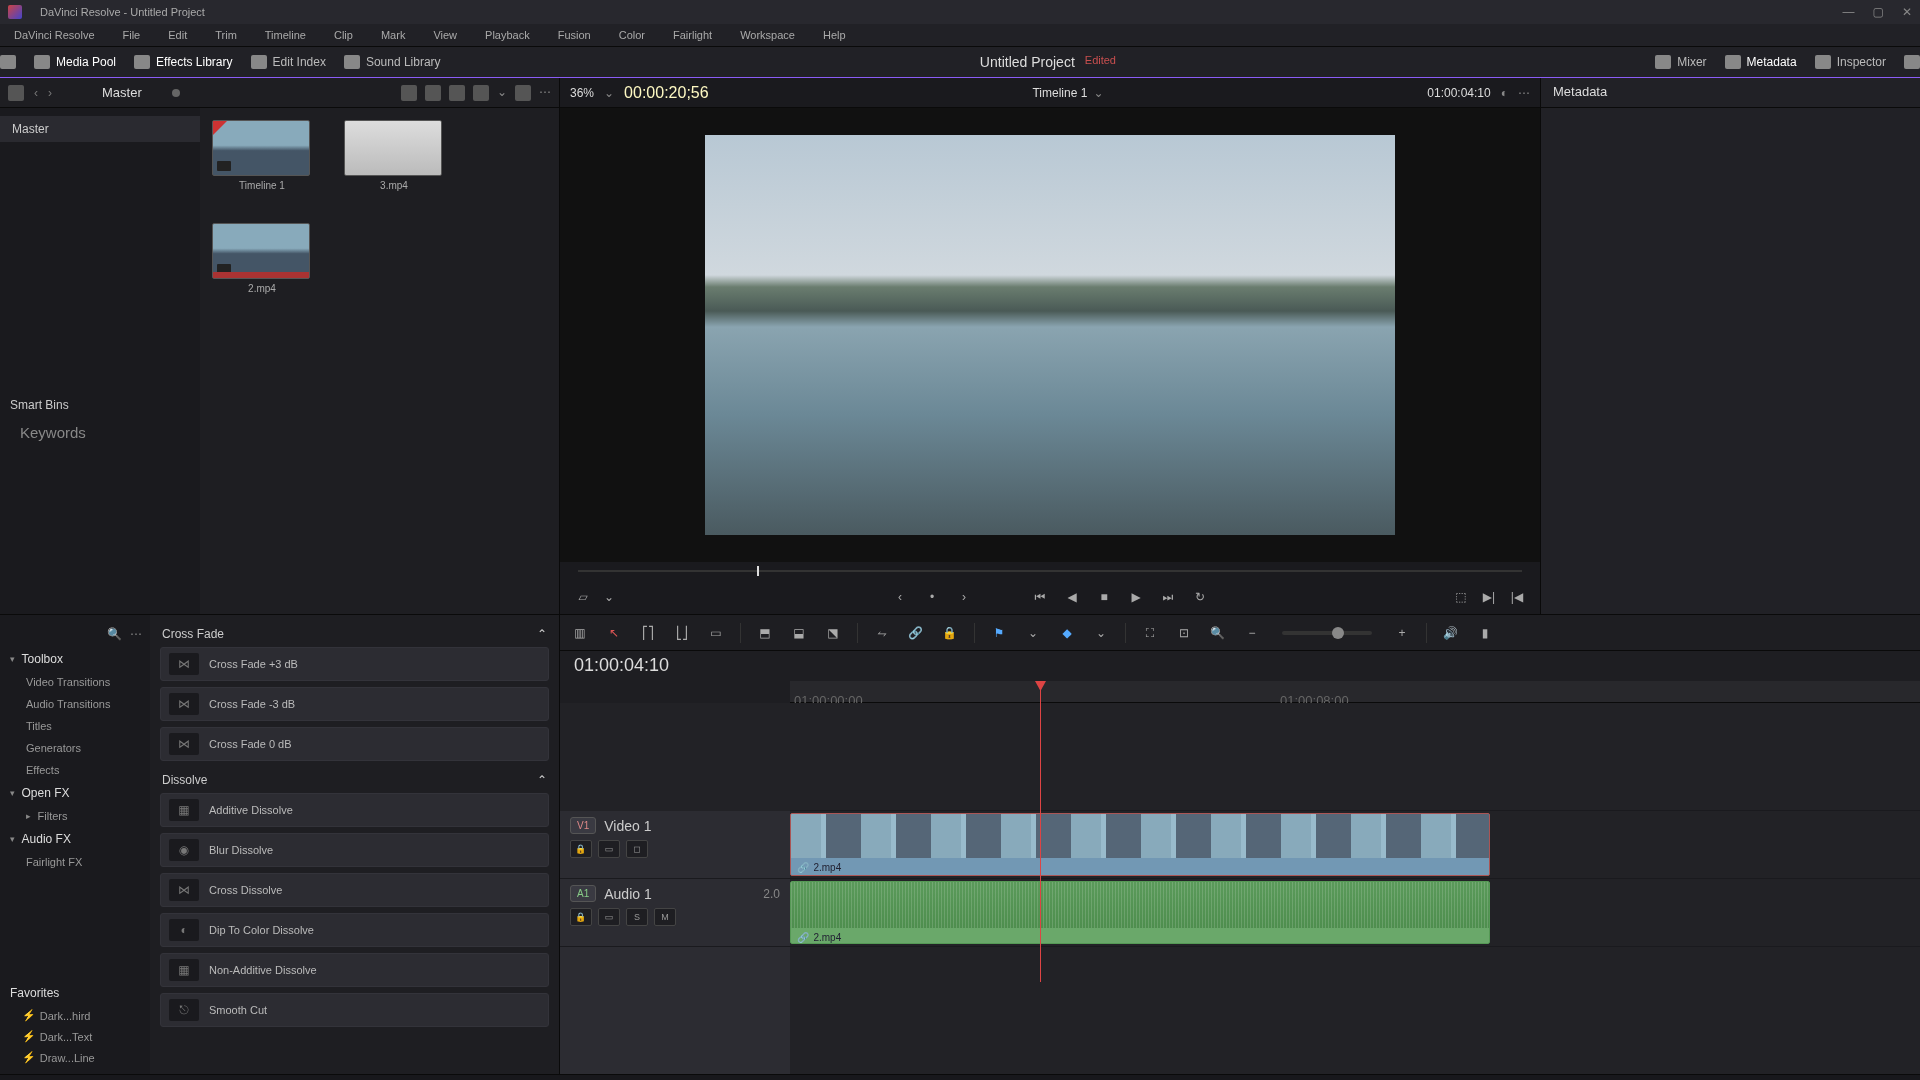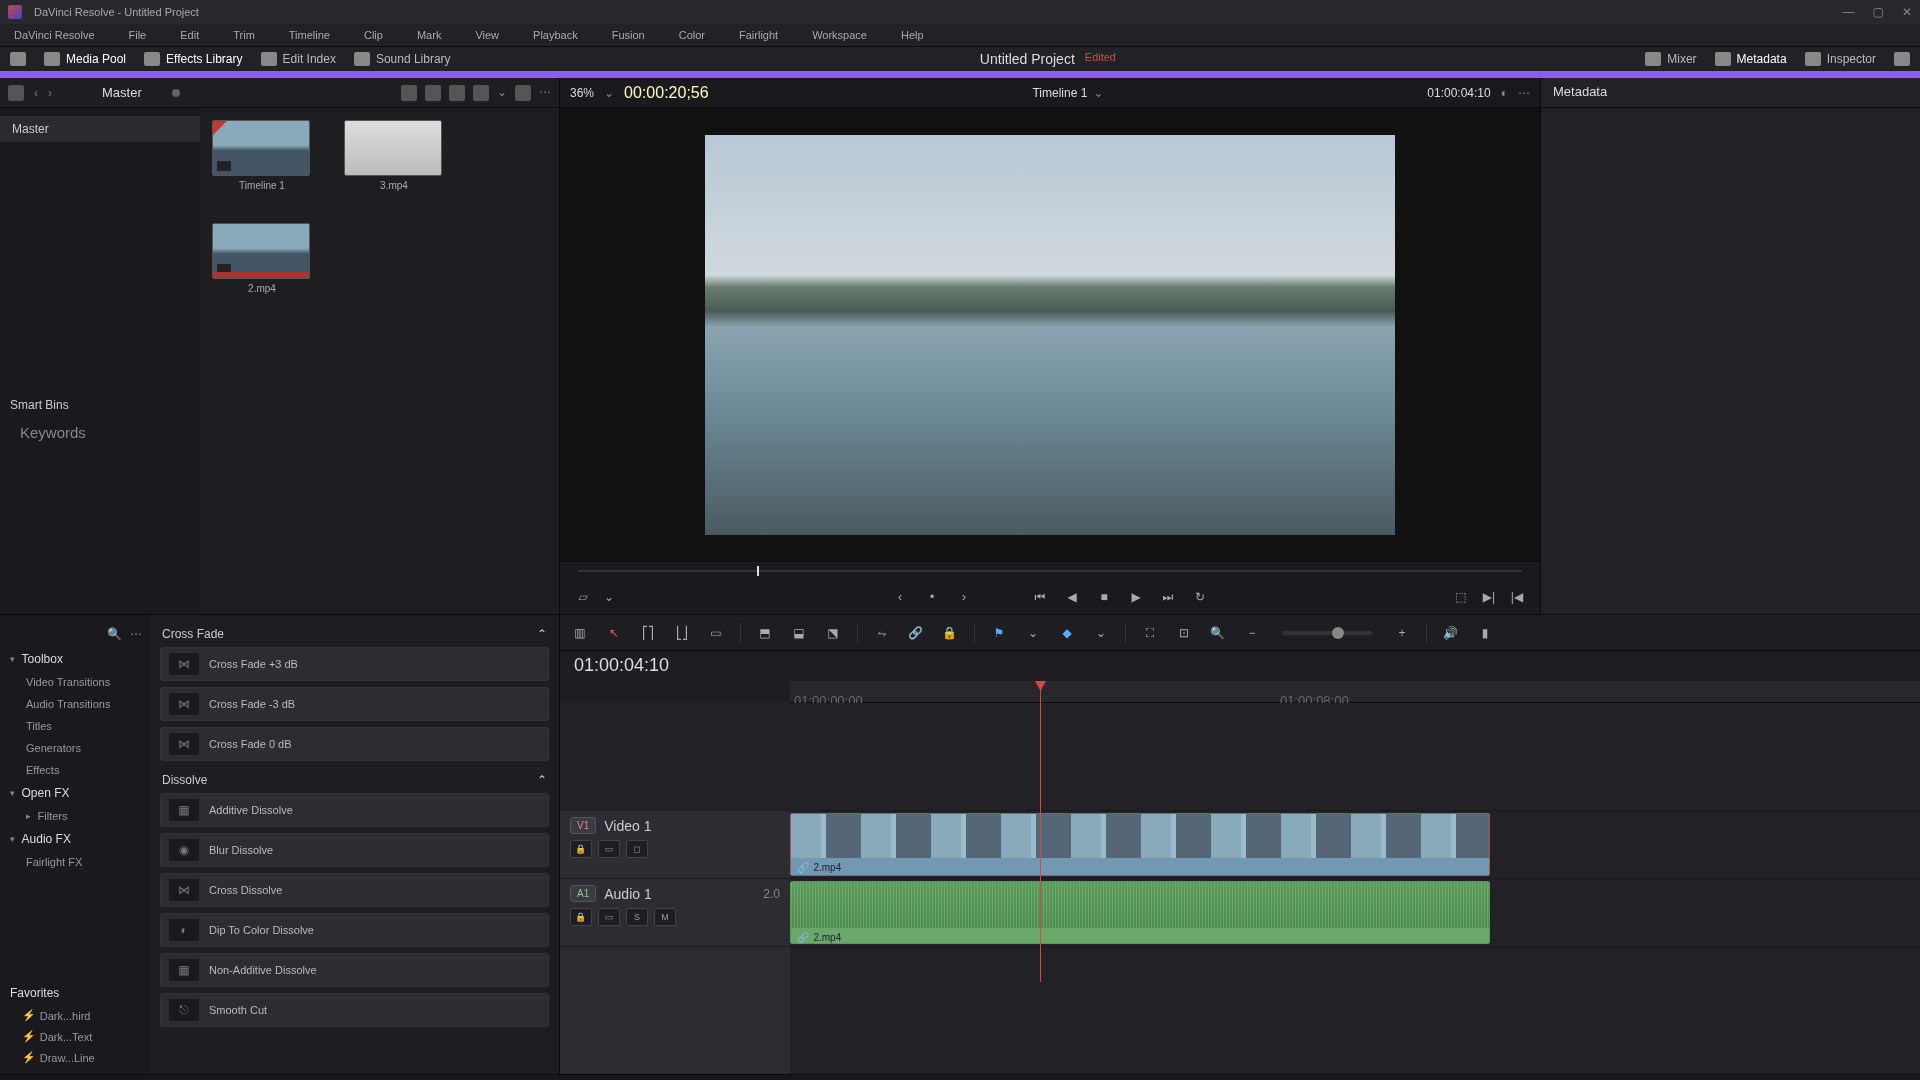--- a/index.html
+++ b/index.html
@@ -1,30 +1,30 @@
 <!DOCTYPE html>
 <html><head>
 <meta charset="utf-8">
 <style>
 * { margin: 0; padding: 0; box-sizing: border-box; font-family: -apple-system, Arial, sans-serif; }
 body { background: #1a1a1a; color: #b0b0b0; font-size: 12px; overflow: hidden; width: 1920px; height: 1080px; position: relative; }
 
 
 .titlebar { height: 24px; background: #28282e; display: flex; align-items: center; padding: 0 8px; justify-content: space-between; }
-.titlebar-left { display: flex; align-items: center; gap: 12px; font-size: 11px; color: #aaa; }
+.titlebar-left { display: flex; align-items: center; gap: 18px; font-size: 11px; color: #aaa; }
 .titlebar-icon { width: 14px; height: 14px; background: linear-gradient(135deg,#c44,#44c); border-radius: 2px; }
 .titlebar-right { display: flex; gap: 18px; color: #888; }
 .win-btn { cursor: pointer; }
 
 
-.menubar { height: 22px; background: #212126; display: flex; align-items: center; padding: 0 6px; gap: 18px; }
+.menubar { height: 22px; background: #212126; display: flex; align-items: center; padding: 0 6px; gap: 12px; }
 .menu-item { padding: 2px 8px; font-size: 11px; color: #aaa; cursor: pointer; }
 
 
-.top-toolbar { height: 32px; background: #212126; border-top: 1px solid #0a0a0a; border-bottom: 7px solid #8b5cf6; display: flex; align-items: center; justify-content: space-between; padding: 0 10px; }
+.top-toolbar { height: 32px; background: #212126; border-top: 1px solid #0a0a0a; border-bottom: 1px solid #8b5cf6; display: flex; align-items: center; justify-content: space-between; padding: 0 0; }
 .tb-left, .tb-right { display: flex; align-items: center; gap: 18px; }
 .tb-btn { display: flex; align-items: center; gap: 6px; font-size: 12px; color: #bbb; cursor: pointer; }
 .tb-btn.active { color: #fff; }
 .tb-icon { width: 16px; height: 14px; background: #888; border-radius: 2px; }
 .project-title { font-size: 14px; color: #ddd; display: flex; gap: 10px; }
 .edited { color: #c94f4f; font-size: 11px; }
 
 
 .upper { display: flex; height: 536px; }
 

